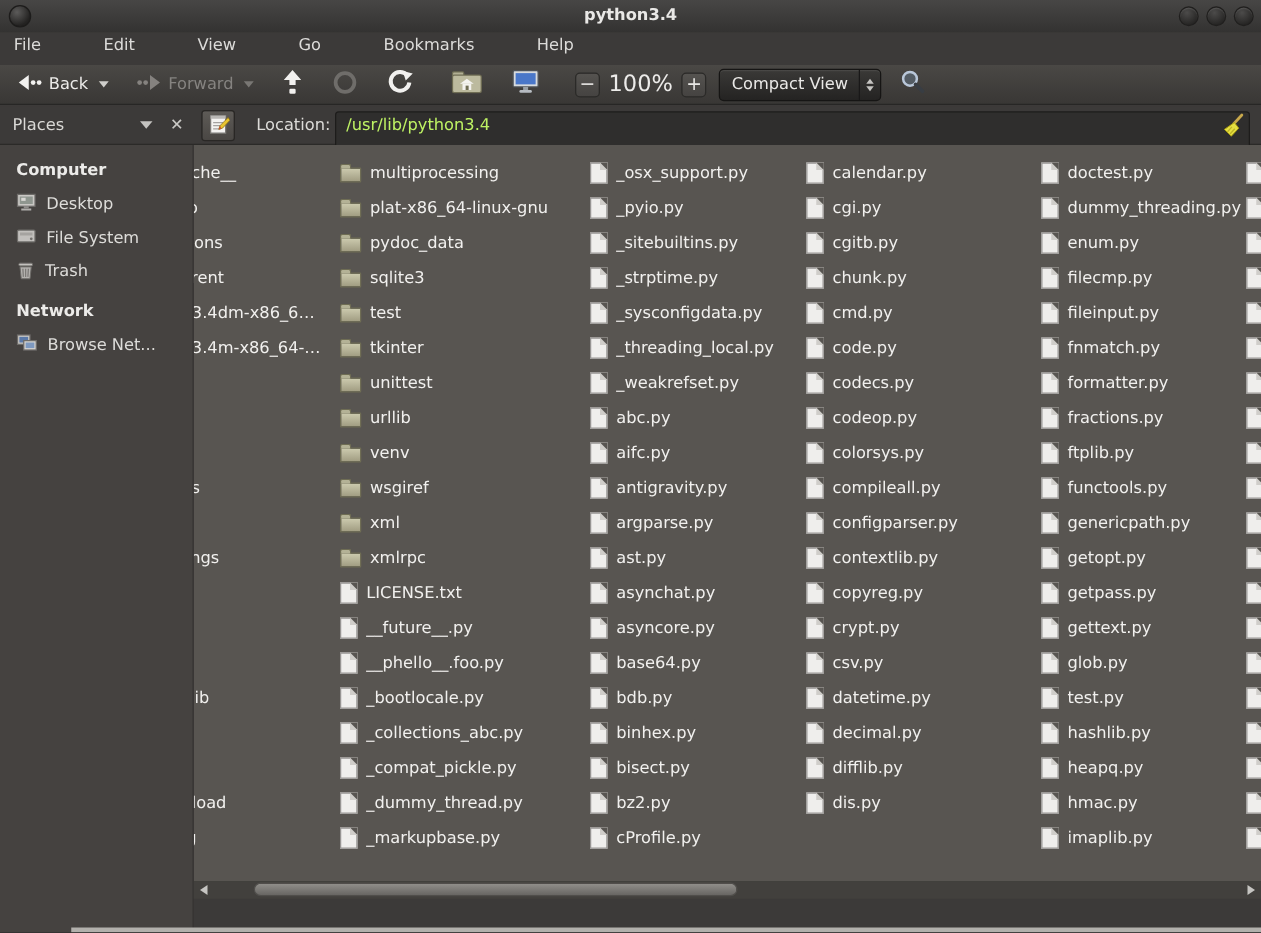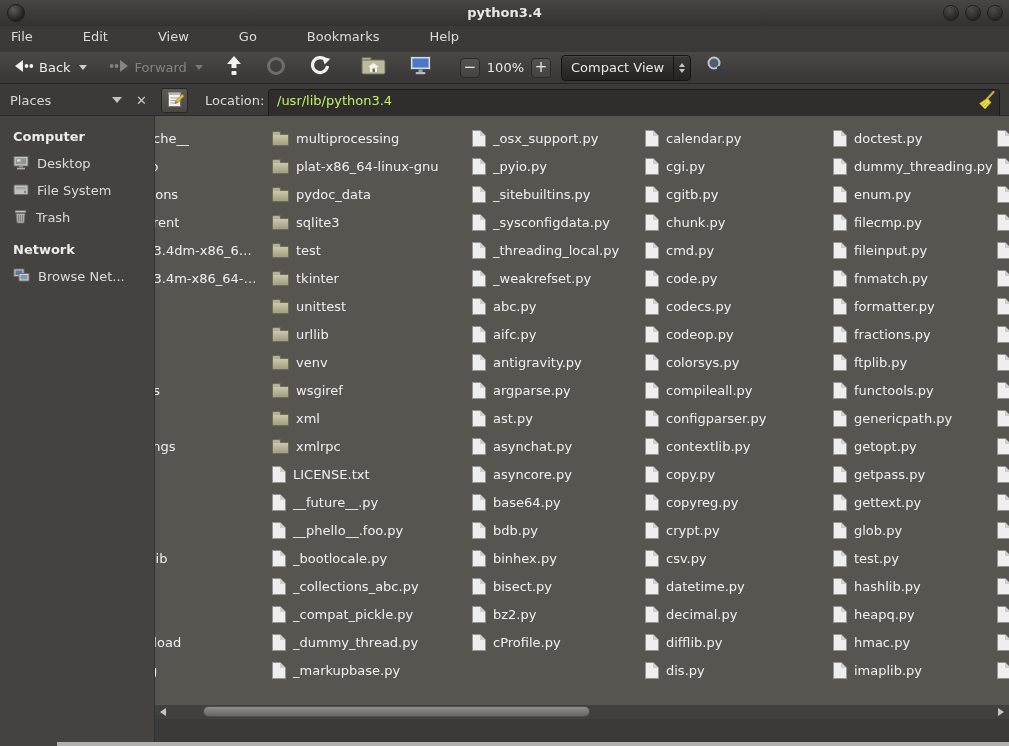--- a/index.html
+++ b/index.html
@@ -24,21 +24,21 @@
   .toolbar{position:absolute;left:0;top:52px;right:0;height:32px;background:linear-gradient(#4a4845,#393735);
     border-bottom:1px solid #272625;display:flex;align-items:center;}
   .tb-btn{display:flex;align-items:center;gap:5px;padding:3px 5px;border-radius:3px;}
   .tb-label{font-size:13px;color:#ecebe9;}
   .tb-label.disabled{color:#858380;}
   .caret{width:0;height:0;border-left:4px solid transparent;border-right:4px solid transparent;border-top:5px solid #cfcecb;margin-left:3px;}
   .caret.disabled{border-top-color:#79777474;border-top-color:#797774;}
   .tb-gap{width:12px;}
   .zoom-btn{width:20px;height:20px;border-radius:4px;background:linear-gradient(#555350,#454341);
     border:1px solid #2b2a28;color:#e8e7e5;font-size:15px;line-height:17px;text-align:center;}
-  .zoom-level{font-size:13px;color:#ecebe9;margin:0 7px;}
+  .zoom-level{font-size:18px;color:#ecebe9;margin:0 7px;}
   .view-select{height:26px;min-width:126px;margin-left:10px;border-radius:4px;background:linear-gradient(#3a3937,#242322);
     border:1px solid #161514;display:flex;align-items:center;box-shadow:inset 0 1px 0 rgba(255,255,255,.08);}
   .view-select .vs-label{flex:1;padding:0 9px;font-size:13px;color:#e9e8e6;}
   .spin{width:17px;height:100%;border-left:1px solid #191818;display:flex;flex-direction:column;align-items:center;justify-content:center;gap:2px;}
   .spin .up{width:0;height:0;border-left:3.5px solid transparent;border-right:3.5px solid transparent;border-bottom:4px solid #c6c5c2;}
   .spin .down{width:0;height:0;border-left:3.5px solid transparent;border-right:3.5px solid transparent;border-top:4px solid #c6c5c2;}
 
   
   .locrow{position:absolute;left:0;top:85px;right:0;height:31px;background:#3c3a39;border-bottom:1px solid #2b2a28;}
   .places-head{position:absolute;left:0;top:0;width:155px;height:100%;display:flex;align-items:center;padding:0 8px 0 10px;}
@@ -409,20 +409,24 @@
         <div class="file-row">
           <span class="icon-file"></span>
           <span class="file-name">_pyio.py</span>
         </div>
         <div class="file-row">
           <span class="icon-file"></span>
           <span class="file-name">_sitebuiltins.py</span>
         </div>
         <div class="file-row">
           <span class="icon-file"></span>
+          <span class="file-name">_strptime.py</span>
+        </div>
+        <div class="file-row">
+          <span class="icon-file"></span>
           <span class="file-name">_sysconfigdata.py</span>
         </div>
         <div class="file-row">
           <span class="icon-file"></span>
           <span class="file-name">_threading_local.py</span>
         </div>
         <div class="file-row">
           <span class="icon-file"></span>
           <span class="file-name">_weakrefset.py</span>
         </div>
@@ -520,24 +524,20 @@
           <span class="icon-file"></span>
           <span class="file-name">compileall.py</span>
         </div>
         <div class="file-row">
           <span class="icon-file"></span>
           <span class="file-name">configparser.py</span>
         </div>
         <div class="file-row">
           <span class="icon-file"></span>
           <span class="file-name">contextlib.py</span>
-        </div>
-        <div class="file-row">
-          <span class="icon-file"></span>
-          <span class="file-name">copy.py</span>
         </div>
         <div class="file-row">
           <span class="icon-file"></span>
           <span class="file-name">copyreg.py</span>
         </div>
         <div class="file-row">
           <span class="icon-file"></span>
           <span class="file-name">crypt.py</span>
         </div>
         <div class="file-row">

